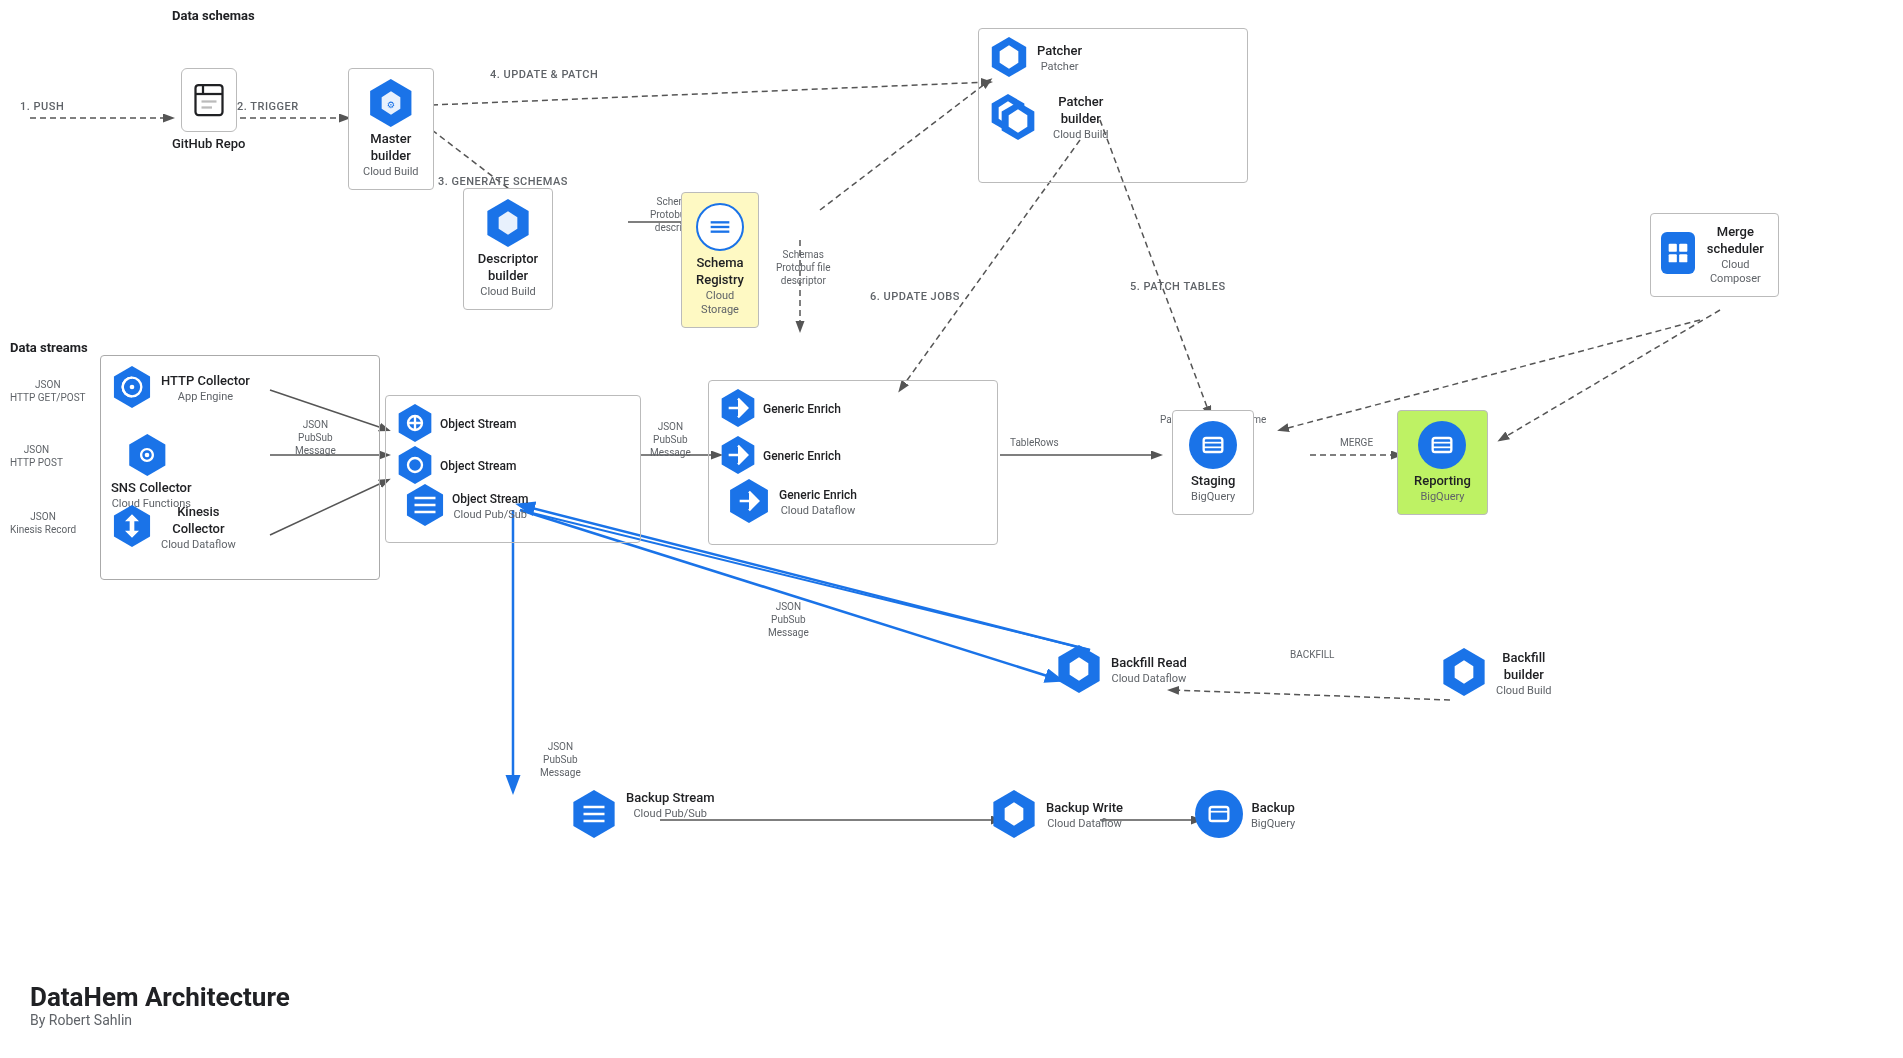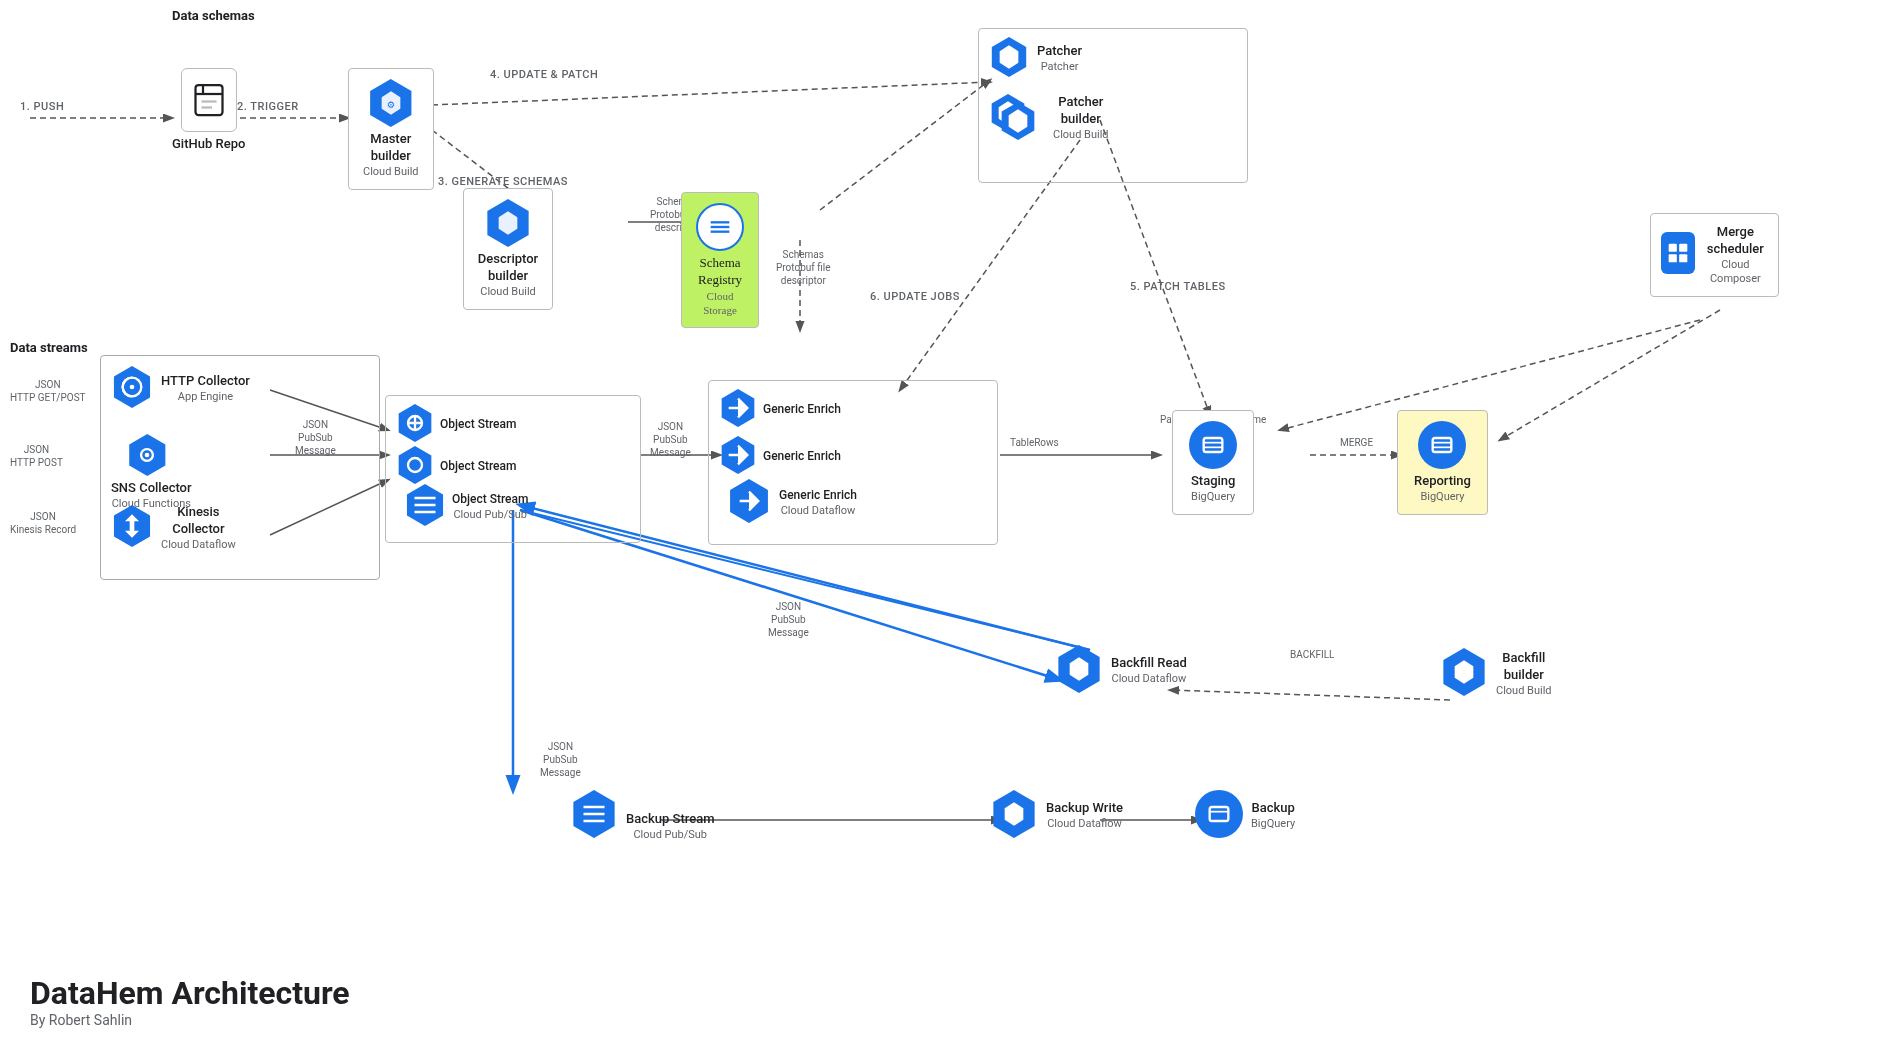--- a/index.html
+++ b/index.html
@@ -102,21 +102,21 @@
       align-items: center;
       justify-content: center;
       margin-bottom: 4px;
     }
     .bottom-title {
       position: absolute;
       bottom: 30px;
       left: 30px;
     }
     .bottom-title h2 {
-      font-size: 32px;
+      font-size: 26px;
       font-weight: 700;
       color: #202124;
     }
     .bottom-title p {
       font-size: 14px;
       color: #5f6368;
     }
   </style>
 </head>
 <body>
@@ -235,21 +235,21 @@
           </svg>
       </div>
       <div class="node-label">Descriptor<br>builder</div>
       <div class="node-sublabel">Cloud Build</div>
     </div>
   </div>
 
   <div class="flow-label" style="left:650px; top:195px;">Schemas<br>Protobuf file<br>descriptor</div>
 
   <div class="node" style="left:720px; top:192px;">
-    <div class="box" style="padding:10px 14px; background:#bef264;font-family:Liberation Serif, serif;">
+    <div class="box" style="padding:10px 14px; background:#fef9c3;">
       <div class="gcp-icon" style="margin:0 auto 4px; border-radius:50%; background:#fff; border:2px solid #1a73e8;">
         <svg viewBox="0 0 24 24" fill="none" stroke="#1a73e8" stroke-width="2">
             <line x1="4" y1="8" x2="20" y2="8"></line>
             <line x1="4" y1="12" x2="20" y2="12"></line>
             <line x1="4" y1="16" x2="20" y2="16"></line>
           </svg>
       </div>
       <div class="node-label">Schema<br>Registry</div>
       <div class="node-sublabel">Cloud Storage</div>
     </div>
@@ -438,21 +438,21 @@
       <div class="node-sublabel">BigQuery</div>
     </div>
     <div style="font-size:10px;color:#5f6368;margin-top:4px;">Partition: Ingestion time</div>
   </div>
 
   <div class="flow-label" style="left:1010px; top:436px;">TableRows</div>
 
   <div class="flow-label" style="left:1340px; top:436px;">MERGE</div>
 
   <div class="node" style="left:1400px; top:410px;">
-    <div class="box" style="padding:10px 16px; background:#fef9c3;">
+    <div class="box" style="padding:10px 16px; background:#bef264;">
       <div class="gcp-icon" style="width:48px;height:48px;border-radius:50%;background:#1a73e8;margin:0 auto 4px;">
         <svg viewBox="0 0 24 24" fill="white" width="28" height="28">
             <rect x="4" y="6" width="16" height="12" rx="2" fill="none" stroke="white" stroke-width="2"></rect>
             <path d="M4 10h16" stroke="white" stroke-width="1.5"></path>
             <path d="M4 14h16" stroke="white" stroke-width="1.5"></path>
           </svg>
       </div>
       <div class="node-label">Reporting</div>
       <div class="node-sublabel">BigQuery</div>
     </div>
@@ -482,21 +482,21 @@
         </svg>
     </div>
     <div>
       <div class="node-label">Backfill Read</div>
       <div class="node-sublabel">Cloud Dataflow</div>
     </div>
   </div>
 
   <div class="flow-label" style="left:540px; top:740px;">JSON<br>PubSub<br>Message</div>
 
-  <div class="node" style="left:570px; top:790px; flex-direction:row; align-items:flex-end;">
+  <div class="node" style="left:570px; top:790px; flex-direction:row; align-items:flex-start;">
     <div class="gcp-icon hexagon" style="width:48px;height:48px;margin-right:8px;">
       <svg viewBox="0 0 24 24" fill="white">
           <path d="M3 6h18M3 12h18M3 18h18" stroke="white" stroke-width="2"></path>
         </svg>
     </div>
     <div>
       <div class="node-label">Backup Stream</div>
       <div class="node-sublabel">Cloud Pub/Sub</div>
     </div>
   </div>

